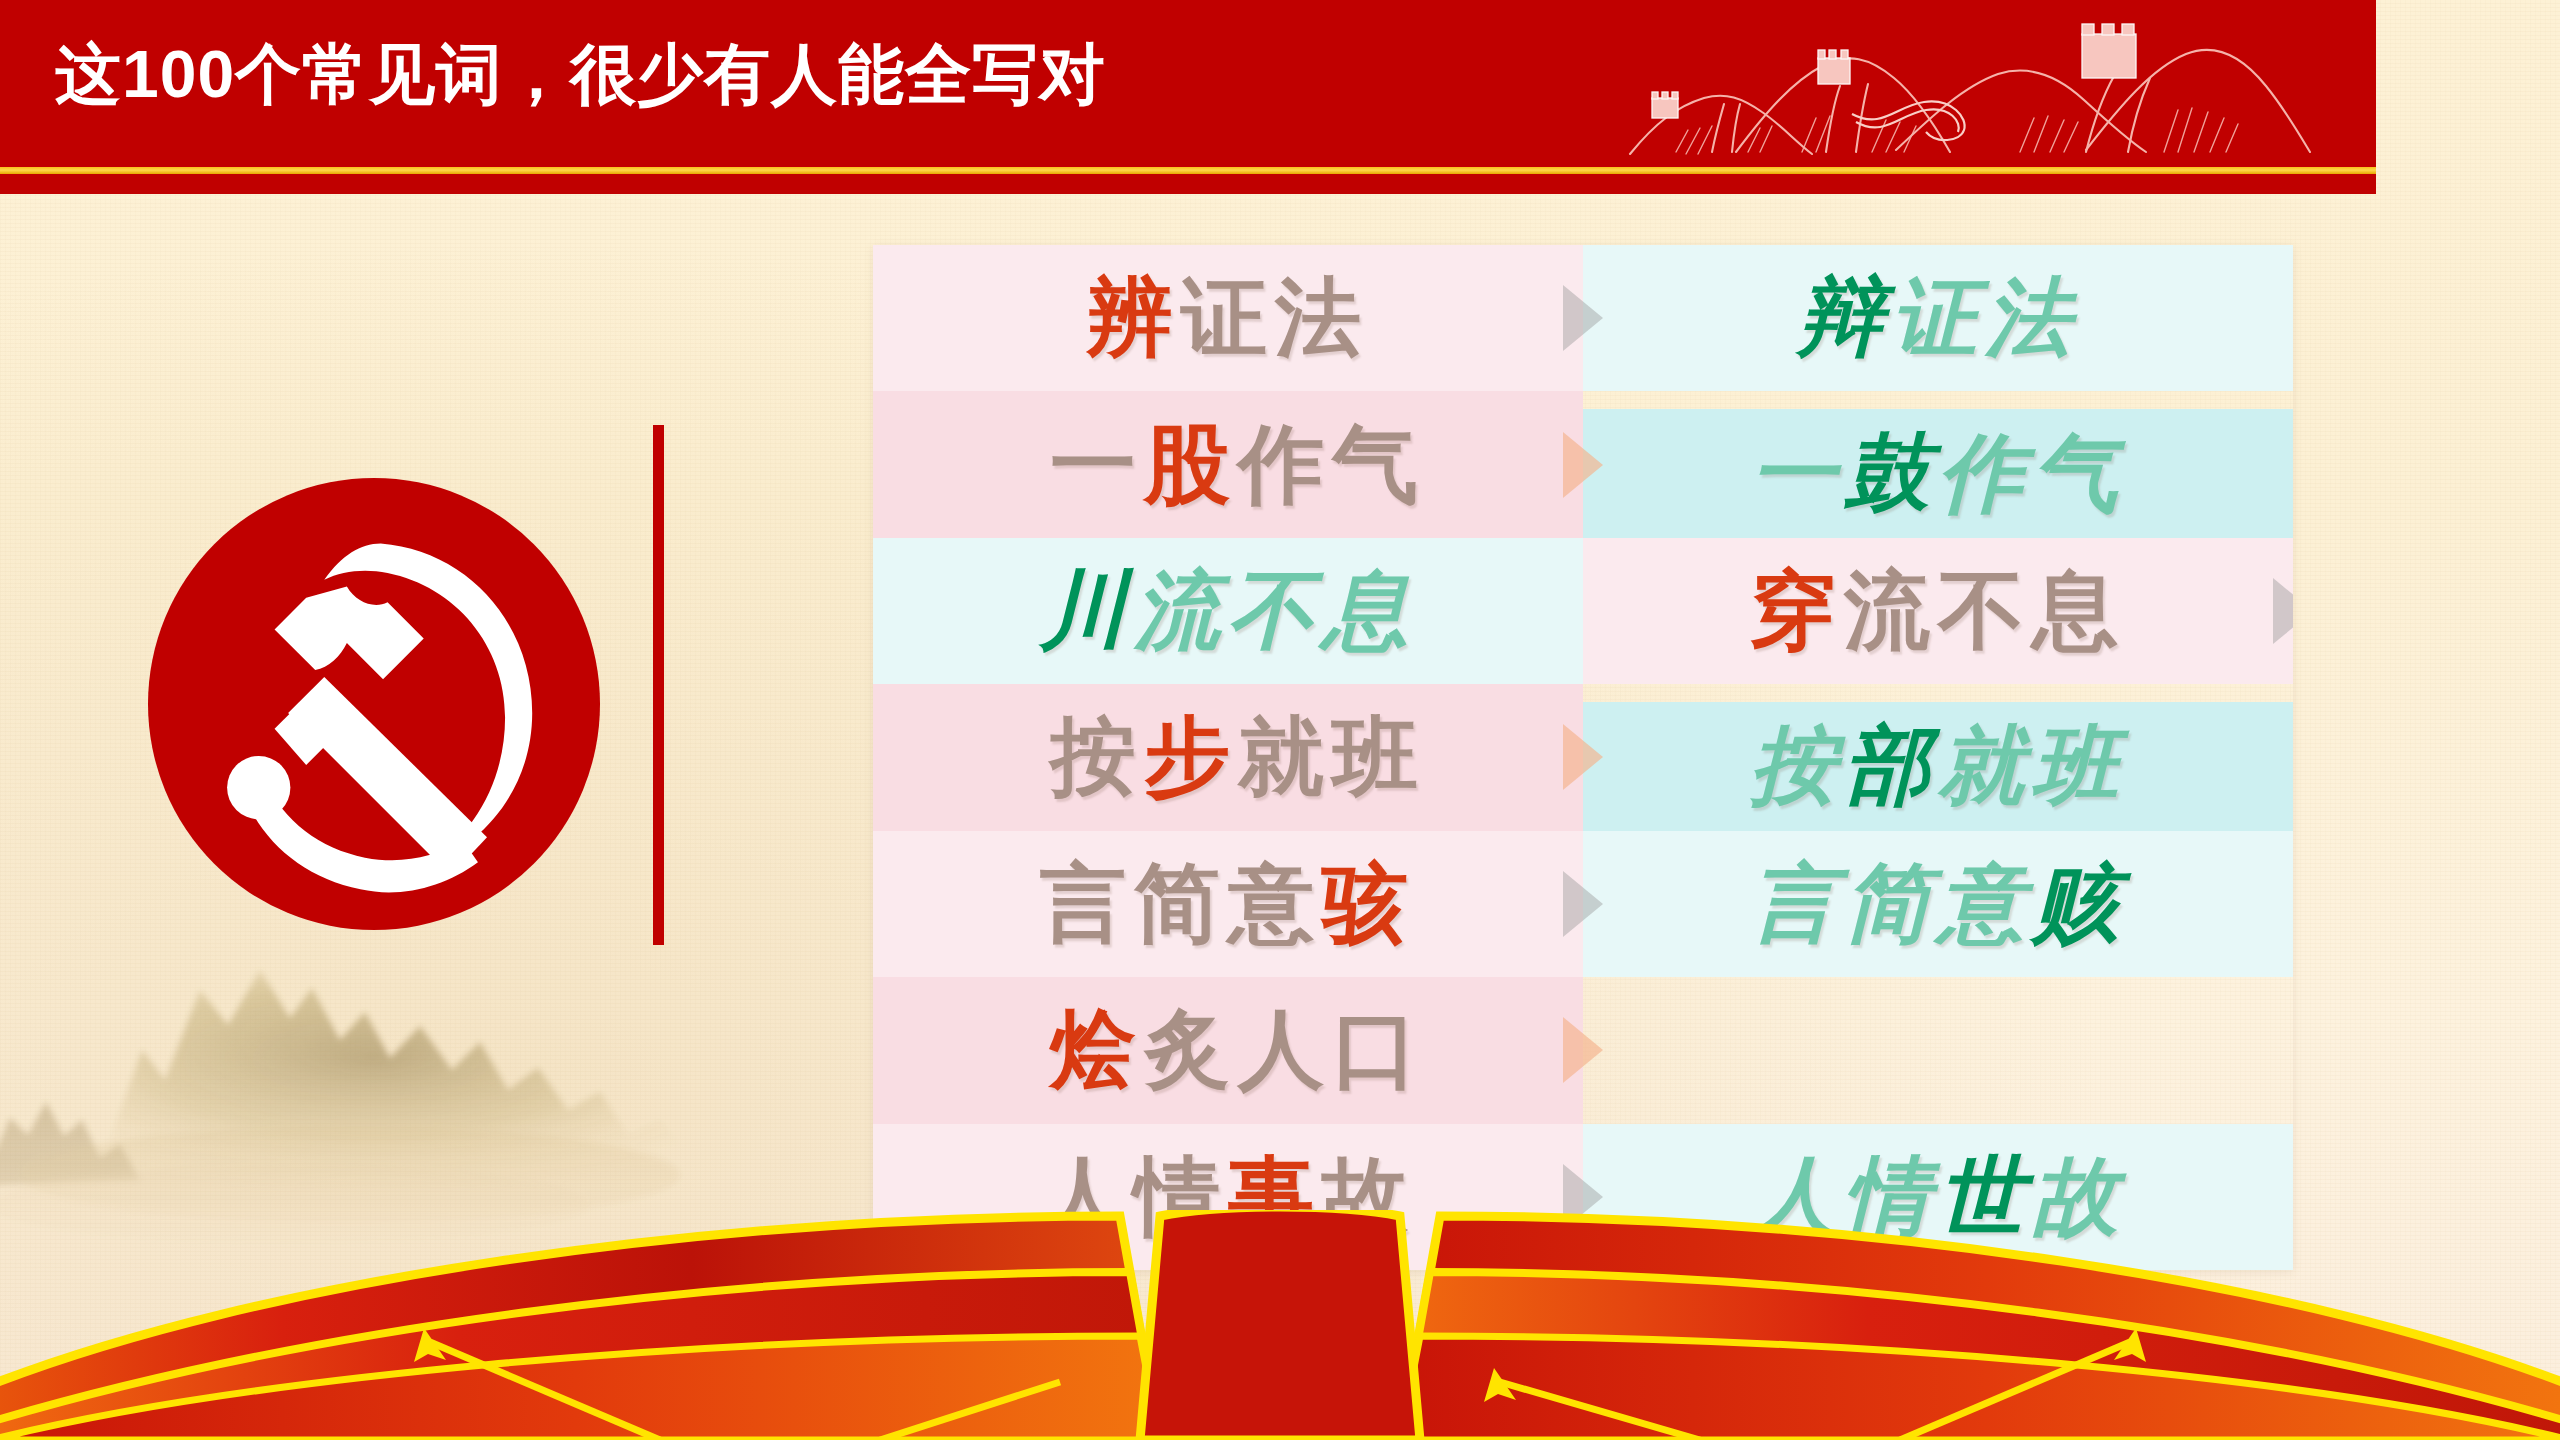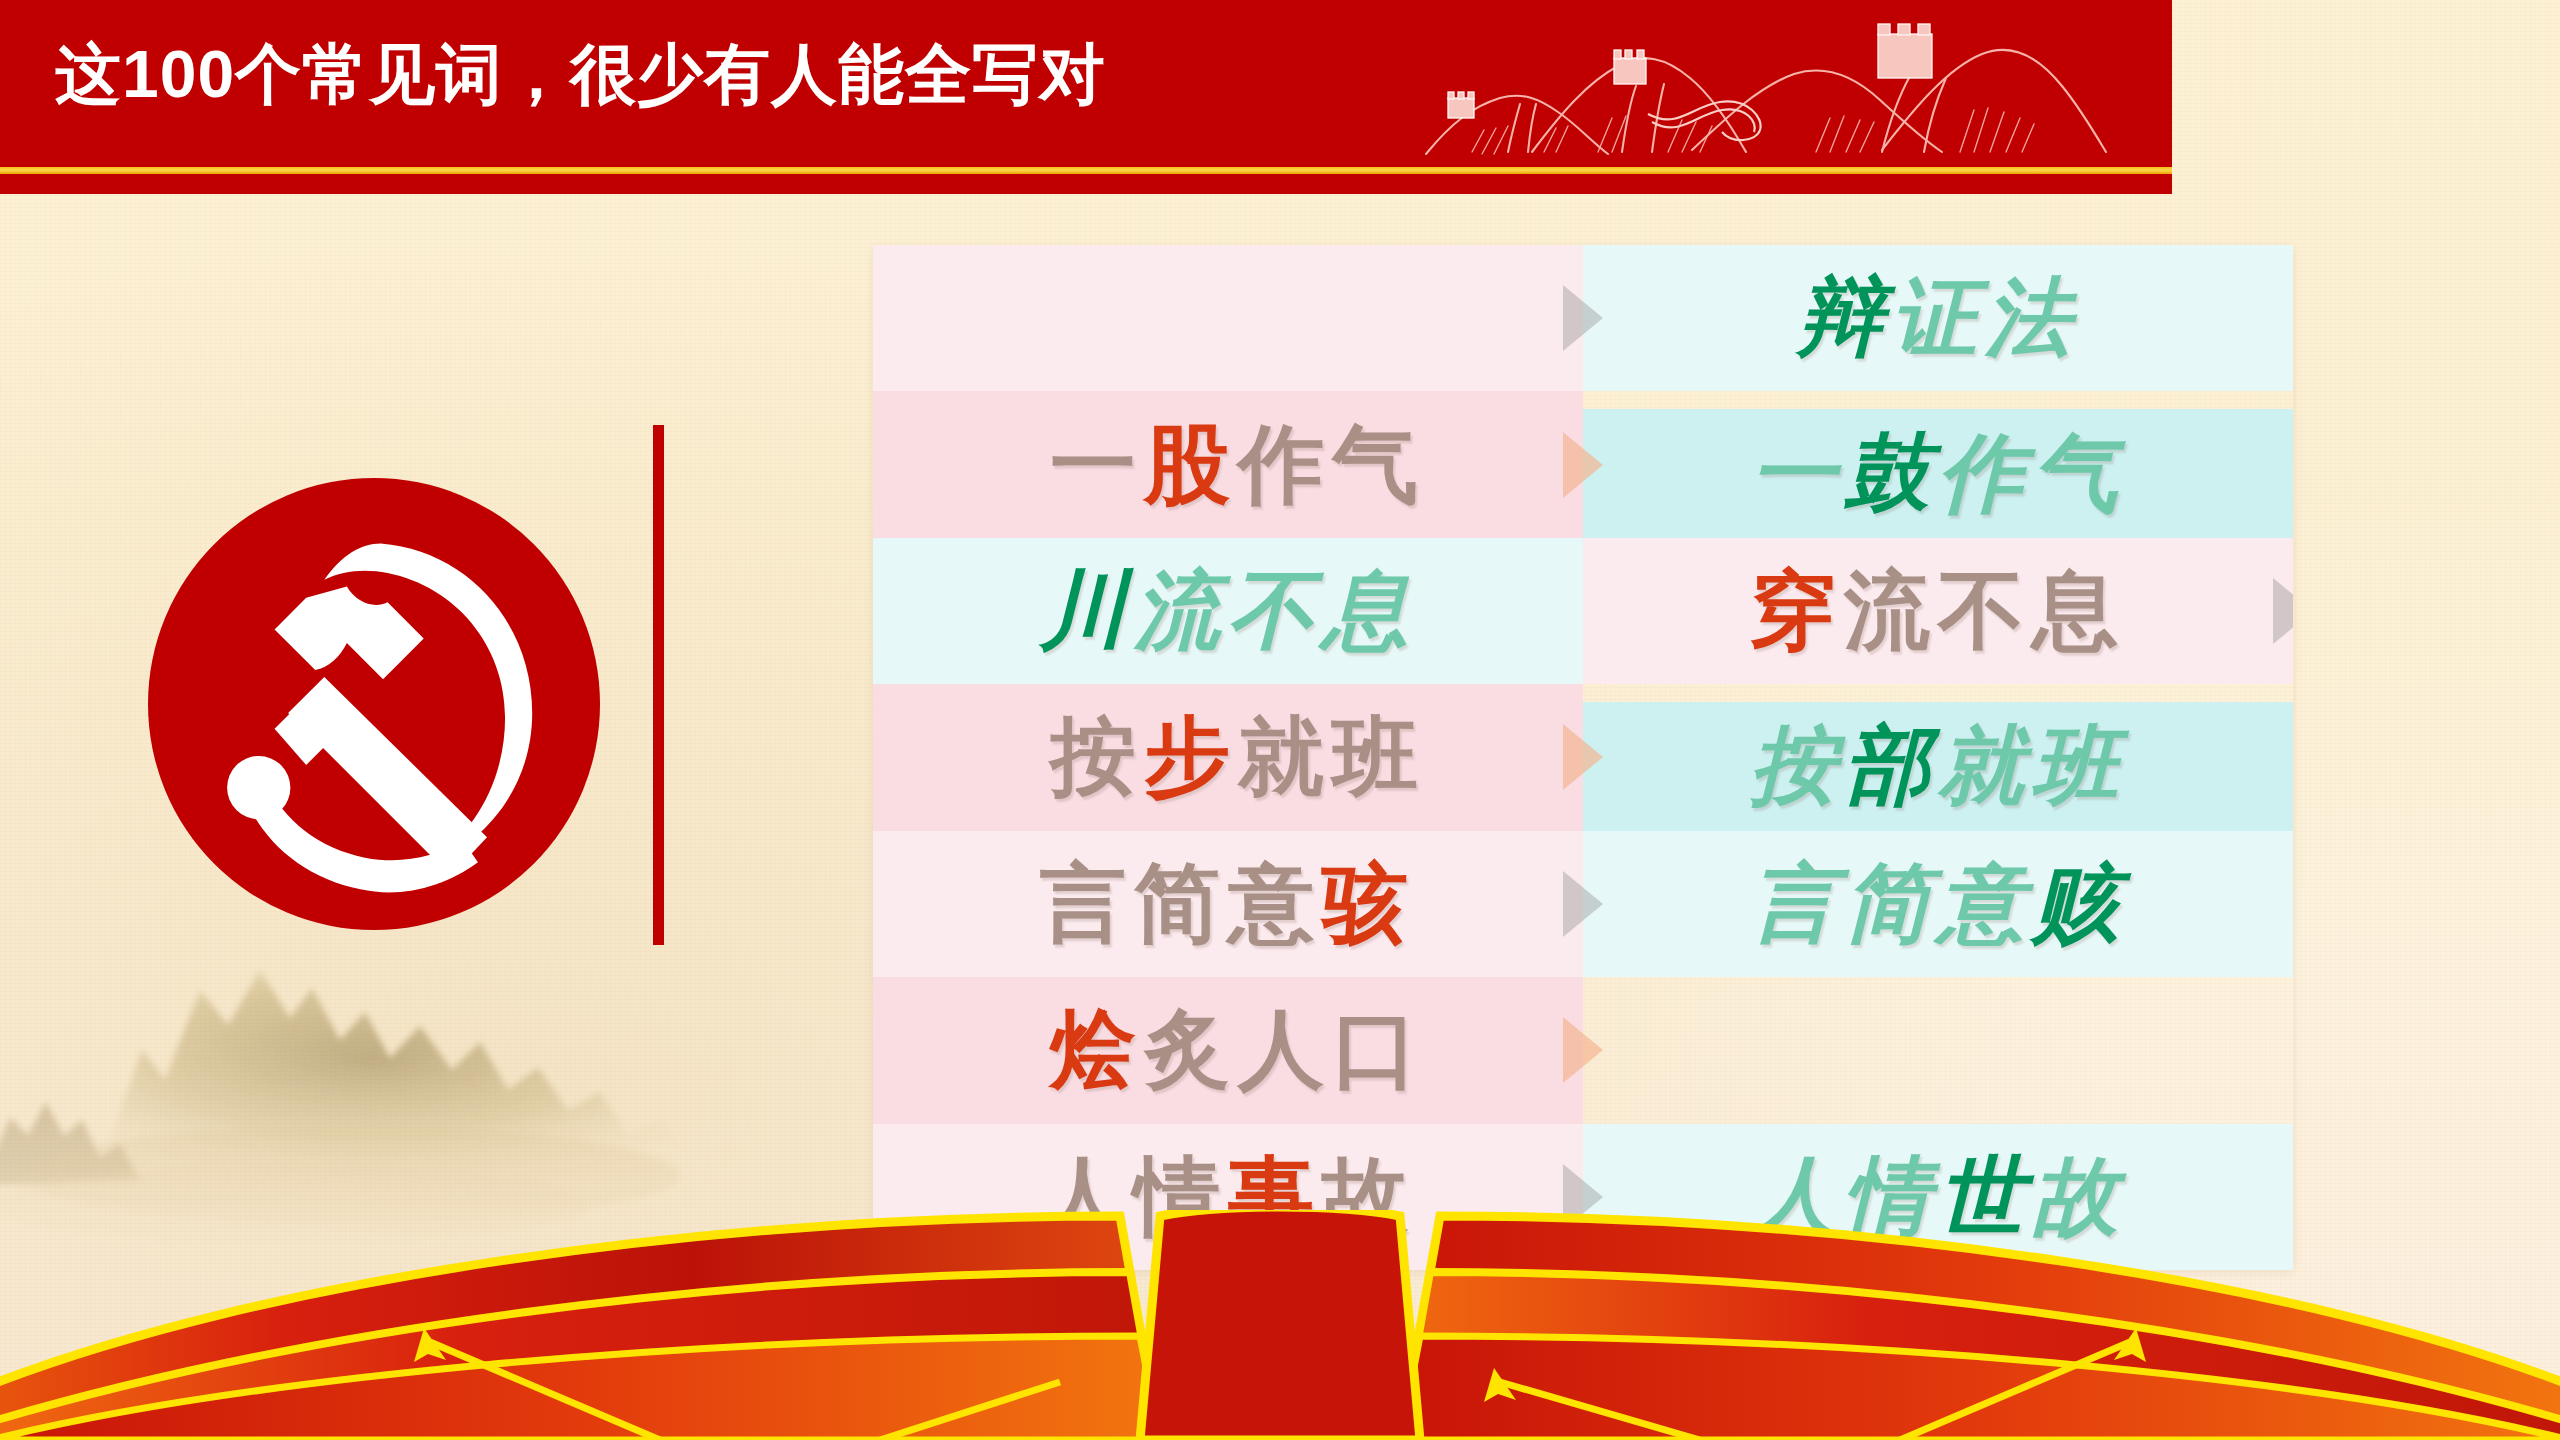--- a/index.html
+++ b/index.html
@@ -22,21 +22,21 @@
     position: absolute; inset: 0;
     opacity: .5;
     background-image:
       repeating-linear-gradient(0deg, rgba(196,160,100,.10) 0px, rgba(196,160,100,.10) 1px, transparent 1px, transparent 4px),
       repeating-linear-gradient(90deg, rgba(196,160,100,.07) 0px, rgba(196,160,100,.07) 1px, transparent 1px, transparent 5px);
     pointer-events: none;
   }
 
   
   #header {
-    position: absolute; left: 0; top: 0; width: 2172px; height: 194px;
+    position: absolute; left: 0; top: 0; width: 2376px; height: 194px;
     background: #c00000;
     overflow: hidden;
     z-index: 5;
   }
   #header-gold-line {
     position: absolute; left: 0; top: 167px; width: 2560px; height: 7px;
     background: linear-gradient(180deg, #f7c01a 0%, #ffd64b 45%, #e8a800 100%);
   }
   #header-title {
     position: absolute; left: 55px; top: 26px;
@@ -182,20 +182,21 @@
       <circle cx="49" cy="137" r="14"></circle>
     </g>
   </svg>
 
   <div id="divider-rule"></div>
 
   <div id="table">
 
     <div class="row">
       <div class="cell wrong">
+        <div class="phrase"><span></span><span class="hl-wrong">辨</span><span>证法</span></div>
         <span class="arrow"></span>
       </div>
       <div class="cell right">
         <div class="phrase"><span></span><span class="hl-right">辩</span><span>证法</span></div>
       </div>
     </div>
 
     <div class="row alt">
       <div class="cell wrong">
         <div class="phrase"><span>一</span><span class="hl-wrong">股</span><span>作气</span></div>

